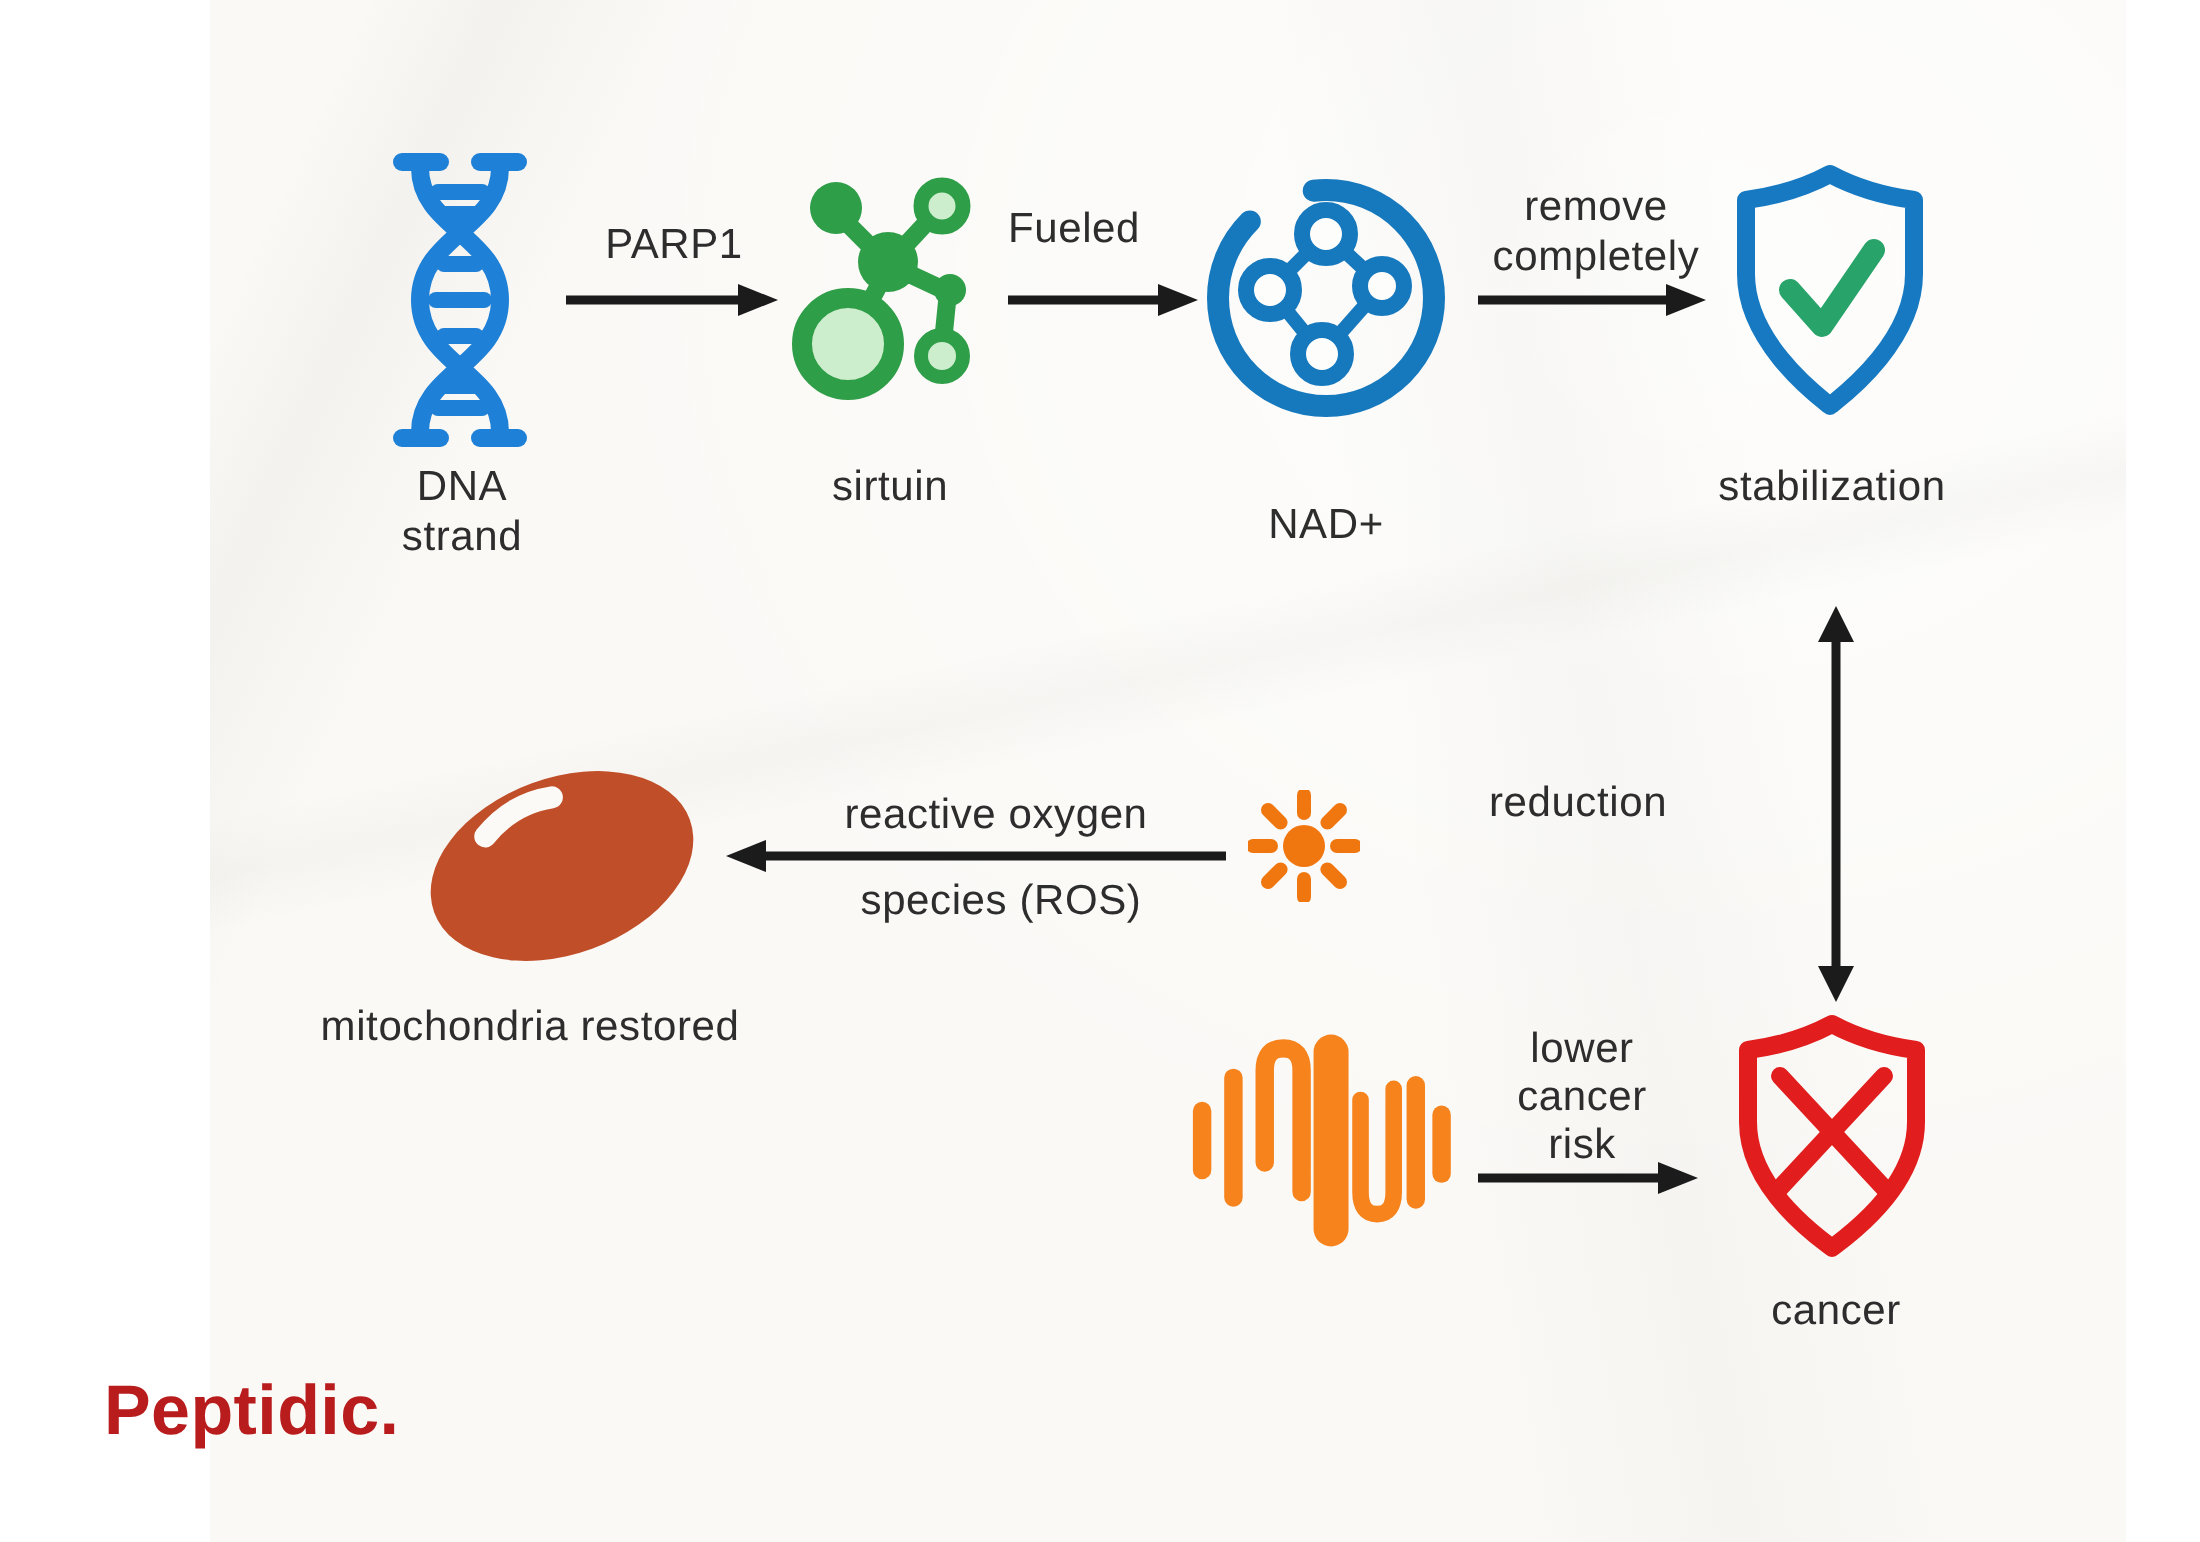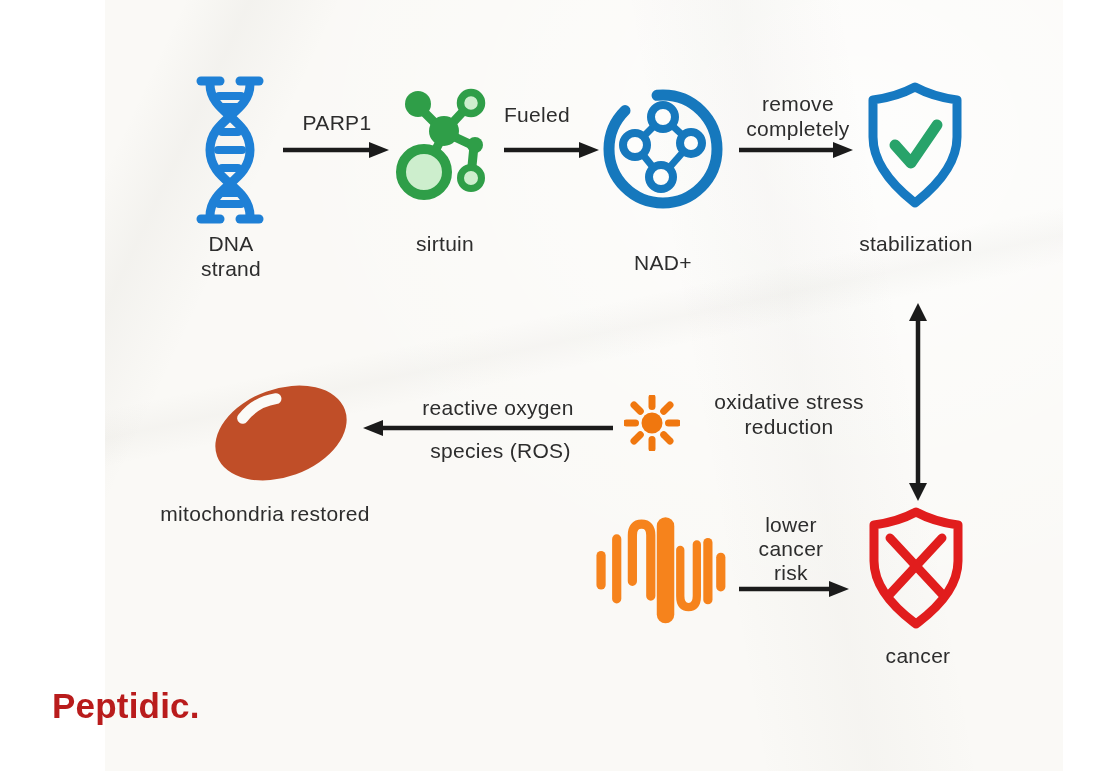--- a/index.html
+++ b/index.html
@@ -177,21 +177,20 @@
         <line x1="28" y1="44.5" x2="28" y2="53.5"></line>
         <line x1="16.3" y1="39.7" x2="10" y2="46"></line>
         <line x1="11.5" y1="28" x2="2.5" y2="28"></line>
         <line x1="16.3" y1="16.3" x2="10" y2="10"></line>
         <line x1="28" y1="11.5" x2="28" y2="2.5"></line>
         <line x1="39.7" y1="16.3" x2="46" y2="10"></line>
       </g>
     </svg>
   </div>
   <div class="label" style="left:699px;top:389px;width:180px;">
-    <span class="ln">oxidative stress</span>
     <span class="ln">reduction</span>
   </div>
 
   <div class="abs" style="left:590px;top:510px;">
     <svg width="140" height="126" viewBox="0 0 152 126" class="c-mut">
       <g stroke="currentColor" fill="none" stroke-linecap="round">
         <path stroke-width="10" d="M12,44 V76"></path>
         <path stroke-width="10" d="M29,26 V91"></path>
         <path stroke-width="10" d="M46,72 V22 Q46,10 56,10 Q66,10 66,22 V88"></path>
         <path stroke-width="19" d="M82,12 V108"></path>

